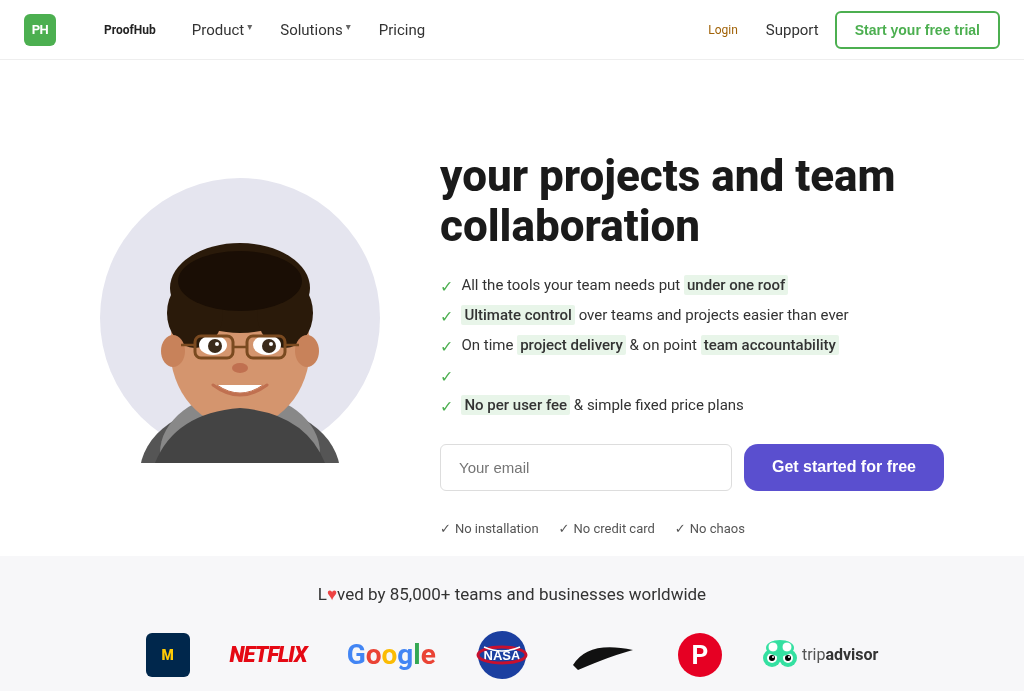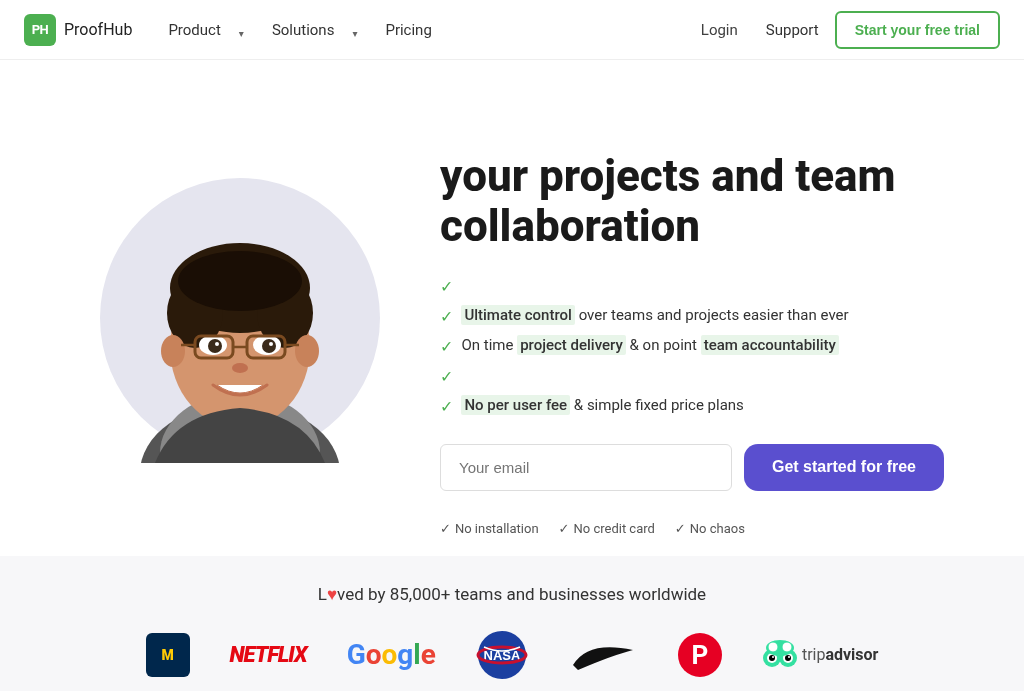--- a/index.html
+++ b/index.html
@@ -9,30 +9,30 @@
     .navbar {
       display: flex; align-items: center; padding: 0 24px; height: 60px;
       border-bottom: 1px solid #eee; background: #fff; position: relative; z-index: 10;
     }
     .logo-area { display: flex; align-items: center; gap: 8px; margin-right: 24px; }
     .logo-icon {
       width: 32px; height: 32px; background: #4caf50; border-radius: 6px;
       display: flex; align-items: center; justify-content: center;
       color: #fff; font-weight: 700; font-size: 13px; letter-spacing: -0.5px;
     }
-    .logo-text { font-size: 16px; font-weight: 400; color: #222; }
+    .logo-text { font-size: 12px; font-weight: 700; color: #222; margin-left: 40px; }
     .nav-links { display: flex; align-items: center; gap: 4px; flex: 1; }
     .nav-item {
-      display: flex; align-items: flex-end; gap: 18px; padding: 8px 12px;
+      display: flex; align-items: flex-start; gap: 3px; padding: 8px 12px;
       font-size: 15px; color: #333; cursor: pointer; white-space: nowrap;
       text-decoration: none; border-radius: 4px;
     }
     .nav-item .chevron { font-size: 10px; color: #666; }
     .nav-right { display: flex; align-items: center; gap: 4px; }
-    .nav-login { font-size: 15px; color: #404040; padding: 8px 12px; cursor: pointer; }
+    .nav-login { font-size: 12px; color: #a16207; padding: 8px 12px; cursor: pointer; }
     .book-demo { font-size: 15px; color: #333; padding: 8px 12px; cursor: pointer; text-decoration: underline; }
     .btn-trial {
       padding: 9px 18px; border: 2px solid #4caf50; border-radius: 6px;
       background: #fff; color: #4caf50; font-size: 14px; font-weight: 600;
       cursor: pointer; white-space: nowrap;
     }
 
     
     .hero {
       display: flex; align-items: center; padding: 40px 80px 20px 80px;
@@ -178,20 +178,21 @@
   <div class="hero-content">
     <h1 class="hero-title">
       <br>
       <span>your projects and team</span><br>
       <span>collaboration</span>
     </h1>
 
     <ul class="feature-list">
       <li>
         <span class="check">✓</span>
+        <span>All the tools your team needs put <span class="highlight">under one roof</span></span>
       </li>
       <li>
         <span class="check">✓</span>
         <span><span class="highlight">Ultimate control</span> over teams and projects easier than ever</span>
       </li>
       <li>
         <span class="check">✓</span>
         <span>On time <span class="highlight">project delivery</span> &amp; on point <span class="highlight">team accountability</span></span>
       </li>
       <li>

